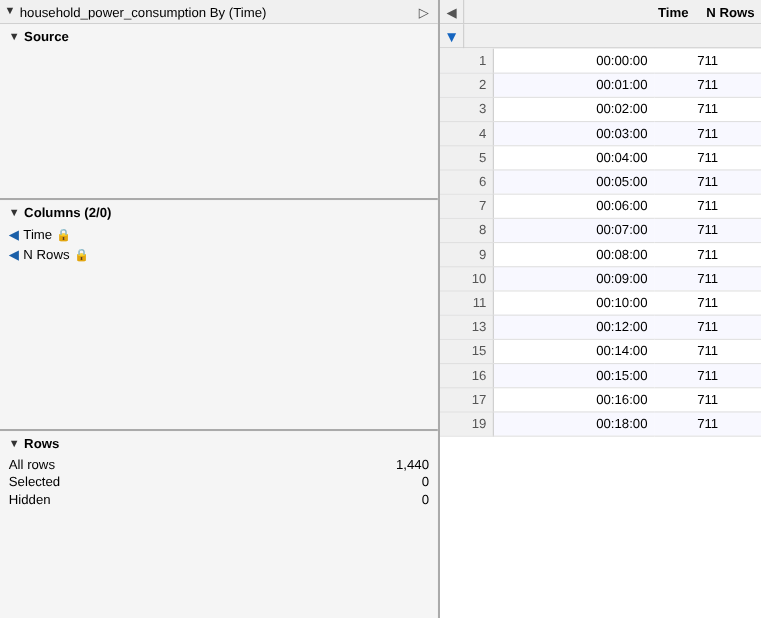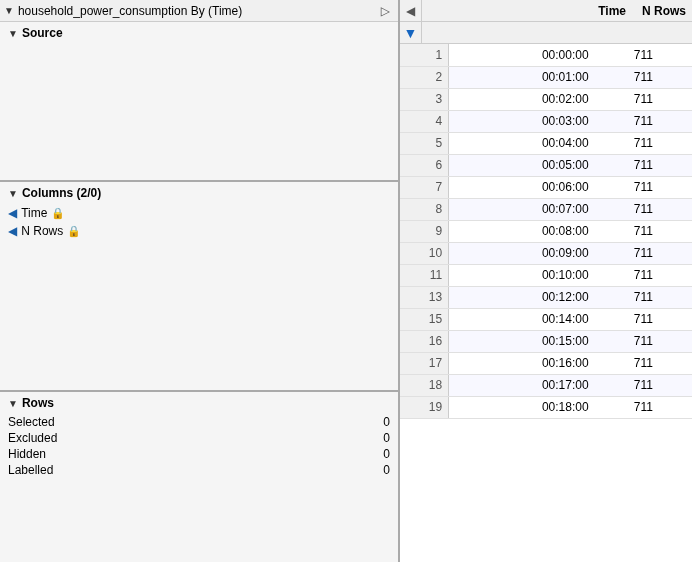--- a/index.html
+++ b/index.html
@@ -246,34 +246,30 @@
     </div>
   </div>
 
   <div class="rows-section">
     <div class="section-header">
       <span class="tri">▼</span>
       <span>Rows</span>
     </div>
     <table class="rows-table">
       <tbody id="rows-stats-body">
+      <tr>
+            <td>All rows</td>
+            <td style="text-align: right;">1,440</td>
+          </tr>
           <tr>
             <td>Selected</td>
             <td style="text-align: right;">0</td>
           </tr>
           <tr>
-            <td>Excluded</td>
-            <td style="text-align: right;">0</td>
-          </tr>
-          <tr>
             <td>Hidden</td>
-            <td style="text-align: right;">0</td>
-          </tr>
-          <tr>
-            <td>Labelled</td>
             <td style="text-align: right;">0</td>
           </tr>
         </tbody>
     </table>
   </div>
 
 </div>
 
 <div class="right-panel">
 
@@ -362,25 +358,20 @@
             <td class="row-num">16</td>
             <td class="time-cell">00:15:00</td>
             <td class="nrows-cell">711</td>
           </tr>
           <tr>
             <td class="row-num">17</td>
             <td class="time-cell">00:16:00</td>
             <td class="nrows-cell">711</td>
           </tr>
           <tr>
-            <td class="row-num">18</td>
-            <td class="time-cell">00:17:00</td>
-            <td class="nrows-cell">711</td>
-          </tr>
-          <tr>
             <td class="row-num">19</td>
             <td class="time-cell">00:18:00</td>
             <td class="nrows-cell">711</td>
           </tr>
         </tbody>
     </table>
   </div>
 
 </div>
 

